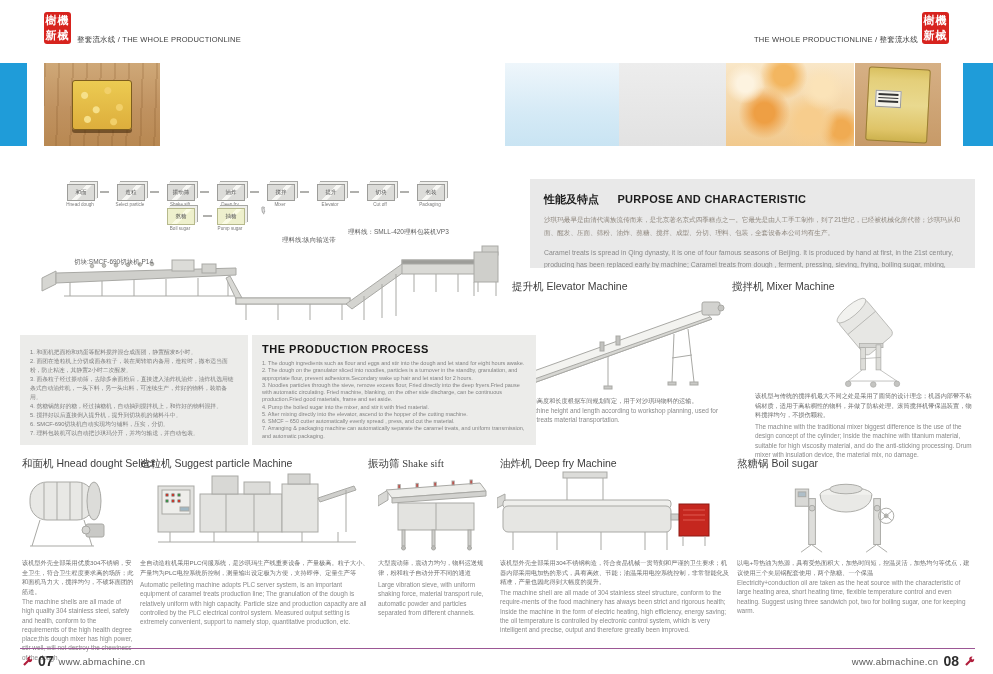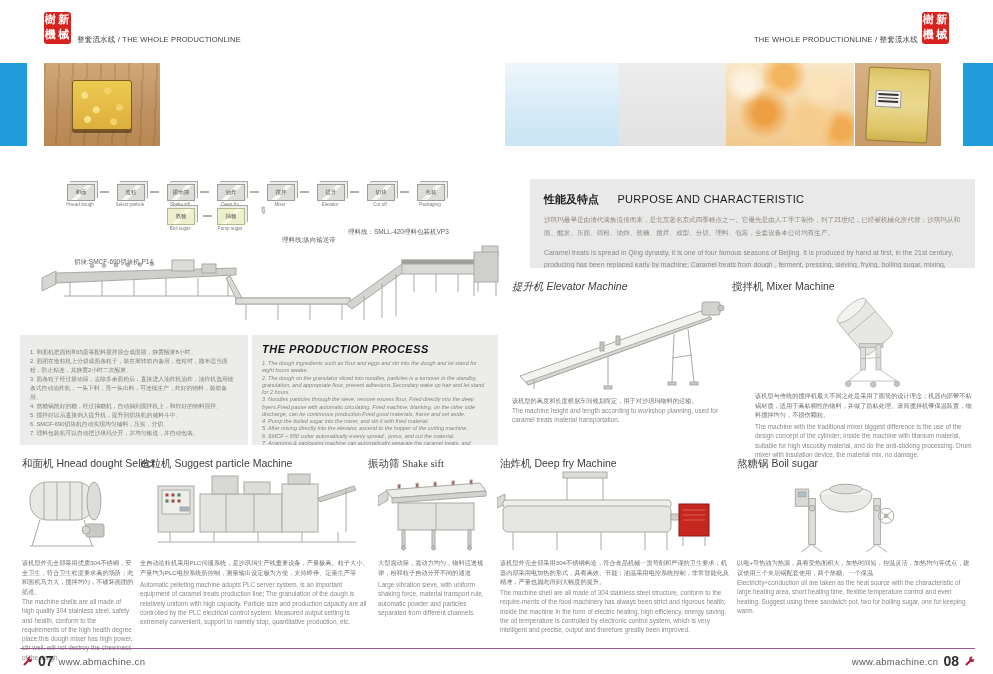--- a/index.html
+++ b/index.html
@@ -3,21 +3,21 @@
 <meta charset="utf-8">
 <style>
   html,body{margin:0;padding:0;background:#f2f2f2;}
   #canvas{position:relative;width:993px;height:674px;background:#ffffff;overflow:hidden;
           font-family:"Liberation Sans","DejaVu Sans",sans-serif;color:#404040;}
   .abs{position:absolute;}
 
   
   .seal{position:absolute;width:27px;height:32px;background:var(--seal_red);border-radius:3px;
         color:#fff;font-weight:bold;font-size:11px;line-height:15px;text-align:center;
-        display:flex;flex-direction:row;justify-content:center;letter-spacing:1px;}
+        display:flex;flex-direction:column;justify-content:center;letter-spacing:1px;}
   .tagline{position:absolute;top:35px;font-size:7.5px;font-weight:normal;color:#3b3b3b;letter-spacing:.2px;}
 
   
   .strip{position:absolute;top:63px;height:83px;}
   .blue-block{background:var(--accent_blue);}
   .banner{background:var(--banner_gray);}
   .banner-zh{position:absolute;left:13px;top:16px;font-size:20px;color:#fff;letter-spacing:.5px;white-space:nowrap;}
   .banner-en{position:absolute;left:13px;top:43px;font-size:11.5px;color:#fff;white-space:nowrap;}
   .panel-blue{background:linear-gradient(180deg,#eef6fb 0%,#d5eaf6 60%,#c9e4f3 100%);}
   .panel-gray{background:linear-gradient(180deg,#ededed,#e2e2e2);}
@@ -64,21 +64,21 @@
 
   
   .gpanel{position:absolute;background:#ececea;overflow:hidden;box-sizing:border-box;padding:8px 10px;}
   .gpanel h3{margin:0;font-size:11px;color:#161616;letter-spacing:.5px;}
   .steplist{margin:5px 0 0 0;padding:0;list-style:none;}
   .steplist.zh li{font-size:5.8px;color:#7c7c7c;line-height:1.55;}
   .steplist.en li{font-size:5.5px;color:#848484;line-height:1.32;}
 
   .purpose{background:#e9e9e9;box-sizing:border-box;padding:10px 14px;overflow:hidden;}
   .purpose .t-zh{font-size:11px;font-weight:bold;color:#1d1d1d;}
-  .purpose .t-en{font-size:11px;font-weight:normal;color:#1d1d1d;margin-left:14px;letter-spacing:.3px;}
+  .purpose .t-en{font-size:11px;font-weight:bold;color:#1d1d1d;margin-left:14px;letter-spacing:.3px;}
   .purpose .b-zh{margin-top:7px;font-size:6.6px;color:#90887f;line-height:1.9;}
   .purpose .b-en{margin-top:8px;font-size:6.9px;color:#8a8a8a;line-height:1.75;}
 
   .mtitle{position:absolute;font-size:10.5px;color:#3d3d3d;white-space:nowrap;}
   .cap-zh{position:absolute;font-size:6.2px;color:#6e6e6e;line-height:1.55;}
   .cap-en{position:absolute;font-size:6.4px;color:#8a8a8a;line-height:1.45;}
 
   svg{display:block;}
   .line-art{stroke:#a9a9a5;stroke-width:1;fill:#e6e6e2;}
   .diagram-label{font-size:6.5px;fill:#5f5f5f;}
@@ -247,21 +247,21 @@
     <text class="diagram-label" x="318" y="8">理料线：SMLL-420理料包装机VP3</text>
   </svg>
 
   <div class="abs purpose" style="left:530px;top:179px;width:445px;height:89px;">
     <span class="t-zh">性能及特点</span>
     <span class="t-en">PURPOSE AND CHARACTERISTIC</span>
     <div class="b-zh">沙琪玛最早是由清代满族流传而来，是北京著名京式四季糕点之一。它最先是由人工手工制作，到了21世纪，已经被机械化所代替；沙琪玛从和面、醒发、压面、筛粉、油炸、熬糖、搅拌、成型、分切、理料、包装，全套设备本公司均有生产。</div>
     <div class="b-en">Caramel treats is spread in Qing dynasty, it is one of four famous seasons of Beijing. It is produced by hand at first, in the 21st century, producing has been replaced early by machine; Caramel treats from dough , ferment, pressing, sieving, frying, boiling sugar, mixing, molding, cutting, arranging, packaging, the company has the complete equipments;</div>
   </div>
 
-  <div class="mtitle" style="left:512px;top:280px;font-style:italic;">
+  <div class="mtitle" style="left:512px;top:280px;">
     <span>提升机</span>
     <span>Elevator Machine</span>
   </div>
   <svg class="abs" style="left:512px;top:294px;" width="232" height="98" viewBox="0 0 232 98">
     <g class="line-art">
       <polygon points="8,82 192,16 200,25 16,91" fill="#f3f3f0"></polygon>
       <polygon points="14,88 198,23 200,25 16,91" fill="#d7d7d3"></polygon>
       <rect x="190" y="8" width="18" height="13" rx="2" fill="#d2d2cf"></rect>
       <circle cx="209" cy="14" r="3" fill="#c4c4c1"></circle>
       <line x1="162" y1="40" x2="160" y2="88"></line>
@@ -309,21 +309,21 @@
     <ol class="steplist zh">
         <li>1. 和面机把面粉和鸡蛋等配料搅拌混合成面团，静置醒发8小时。</li>
         <li>2. 面团在造粒机上分切成面条粒子，装在周转箱内备用，造粒时，撒布适当面粉，防止粘连，其静置2小时二次醒发。</li>
         <li>3. 面条粒子经过振动筛，去除多余面粉后，直接进入油炸机油炸，油炸机选用链条式自动油炸机，一头下料，另一头出料，可连续生产，炸好的物料，装箱备用。</li>
         <li>4. 熬糖锅熬好的糖，经过抽糖机，自动抽到搅拌机上，和炸好的物料混拌。</li>
         <li>5. 搅拌好以后直接倒入提升机，提升到切块机的储料斗中。</li>
         <li>6. SMCF-690切块机自动实现均匀铺料，压实，分切。</li>
         <li>7. 理料包装机可以自动把沙琪玛分开，并均匀输送，并自动包装。</li>
       </ol>
   </div>
-  <div class="gpanel" style="left:252px;top:335px;width:246px;height:110px;font-style:italic;">
+  <div class="gpanel" style="left:252px;top:335px;width:284px;height:110px;">
     <h3>THE PRODUCTION PROCESS</h3>
     <ol class="steplist en">
         <li>1. The dough ingredients such as flour and eggs and stir into the dough and let stand for eight hours awake.</li>
         <li>2. The dough on the granulator sliced into noodles, particles is a turnover in the standby, granulation, and appropriate flour, prevent adhesions.Secondary wake up hair and let stand for 2 hours.</li>
         <li>3. Noodles particles through the sieve, remove excess flour, Fried directly into the deep fryers.Fried pause with automatic circulating. Fried machine, blanking, on the other side discharge, can be continuous production.Fried good materials, frame and set aside.</li>
         <li>4. Pump the boiled sugar into the mixer, and stir it with fried material.</li>
         <li>5. After mixing directly into the elevator, ascend to the hopper of the cutting machine.</li>
         <li>6. SMCF – 650 cutter automatically evenly spread , press, and cut the material.</li>
         <li>7. Arranging &amp; packaging machine can automatically separate the caramel treats, and uniform transmission, and automatic packaging.</li>
       </ol>

